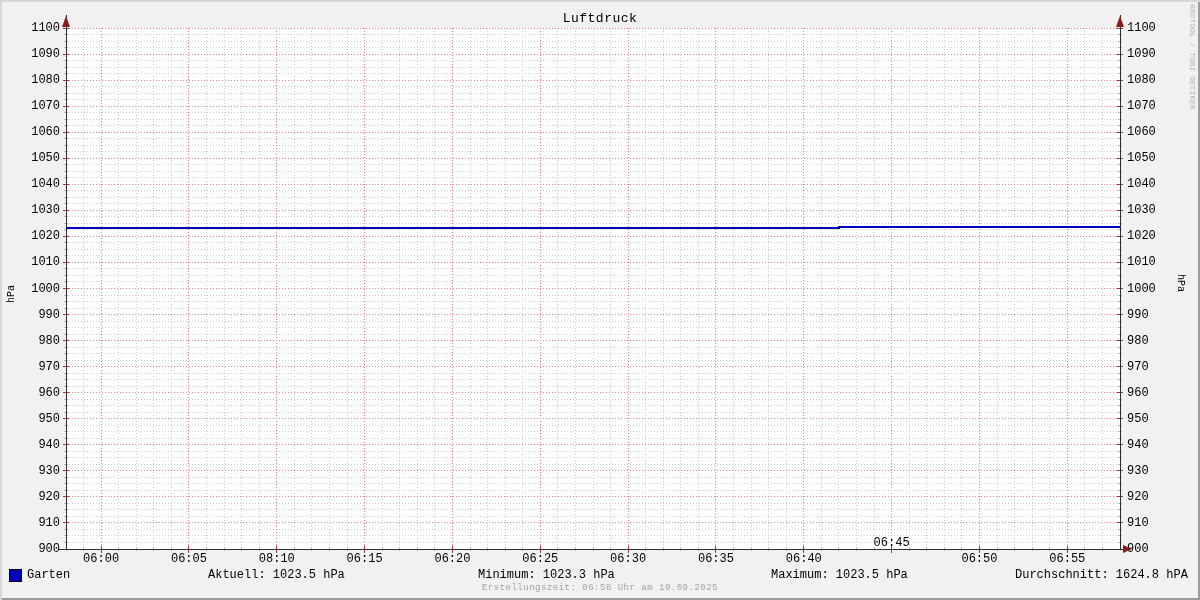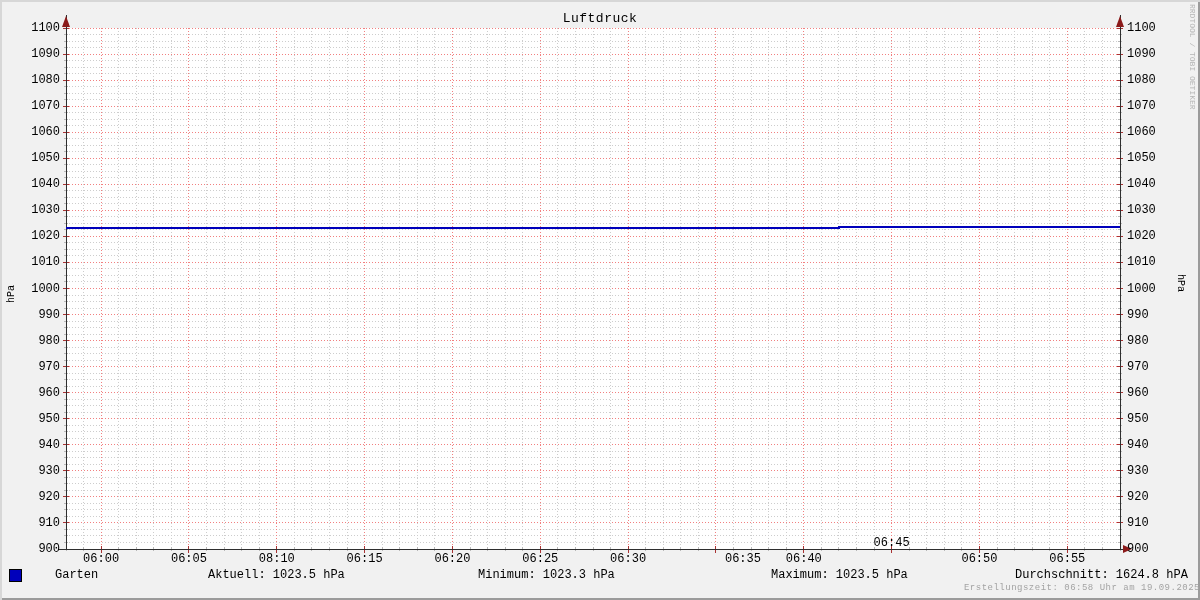--- a/index.html
+++ b/index.html
@@ -14,27 +14,27 @@
   .ylab{position:absolute;font-size:10px;white-space:nowrap;}
   .ylab-left{left:6px;top:303px;transform:rotate(-90deg);transform-origin:0 0;}
   .ylab-right{left:1186px;top:274px;transform:rotate(90deg);transform-origin:0 0;}
   #plot-svg{position:absolute;left:0;top:0;}
   #ticks{position:absolute;left:0;top:0;width:1200px;height:600px;pointer-events:none;}
   .ytick-l,.ytick-r,.xtick{position:absolute;font-size:12px;line-height:12px;white-space:nowrap;}
   .ytick-l{width:40px;text-align:right;}
   .ytick-r{width:40px;text-align:left;}
   .xtick{width:44px;text-align:center;}
   .legend-swatch{position:absolute;left:9px;top:569px;width:11px;height:11px;border:1px solid #000;}
-  .legend-label{position:absolute;left:27px;top:568px;font-size:12px;margin-left:28px;}
+  .legend-label{position:absolute;left:27px;top:568px;font-size:12px;}
   .stat{position:absolute;top:568px;font-size:12px;white-space:nowrap;}
   .stat-aktuell{left:208px;}
   .stat-minimum{left:478px;}
   .stat-maximum{left:746px;padding-left:25px;}
   .stat-durchschnitt{left:1015px;}
-  .footer{position:absolute;top:583px;left:0;width:100%;text-align:right;
+  .footer{position:absolute;top:583px;left:0;width:100%;text-align:center;
     font-size:9px;color:#a3a3a3;letter-spacing:0.5px;}
 </style>
 </head>
 <body>
 
 <div class="graph" style="background: rgb(241, 241, 241); box-shadow: rgb(215, 215, 215) 2px 2px 0px inset, rgb(155, 155, 155) -2px -2px 0px inset;">
   <div class="title">Luftdruck</div>
   <div class="watermark">RRDTOOL / TOBI OETIKER</div>
   <div class="ylab ylab-left">hPa</div>
   <div class="ylab ylab-right">hPa</div>
@@ -455,21 +455,21 @@
       <div class="ytick-r" style="left: 1127px; top: 48.05px;">1090</div>
       <div class="ytick-l" style="left: 20px; top: 22px;">1100</div>
       <div class="ytick-r" style="left: 1127px; top: 22px;">1100</div>
       <div class="xtick" style="left: 79.1333px; top: 553px;">06:00</div>
       <div class="xtick" style="left: 166.967px; top: 553px;">06:05</div>
       <div class="xtick" style="left: 254.8px; top: 553px;">08:10</div>
       <div class="xtick" style="left: 342.633px; top: 553px;">06:15</div>
       <div class="xtick" style="left: 430.467px; top: 553px;">06:20</div>
       <div class="xtick" style="left: 518.3px; top: 553px;">06:25</div>
       <div class="xtick" style="left: 606.133px; top: 553px;">06:30</div>
-      <div class="xtick" style="left: 693.967px; top: 553px; margin-left: 27px;">06:35</div>
+      <div class="xtick" style="left: 693.967px; top: 553px;">06:35</div>
       <div class="xtick" style="left: 781.8px; top: 553px;">06:40</div>
       <div class="xtick" style="left: 869.633px; top: 537px;">06:45</div>
       <div class="xtick" style="left: 957.467px; top: 553px;">06:50</div>
       <div class="xtick" style="left: 1045.3px; top: 553px;">06:55</div>
     </div>
 
   <div class="legend-swatch" style="background: rgb(0, 0, 187);"></div>
   <div class="legend-label">Garten</div>
   <div class="stat stat-aktuell">Aktuell: 1023.5 hPa</div>
   <div class="stat stat-minimum">Minimum: 1023.3 hPa</div>

